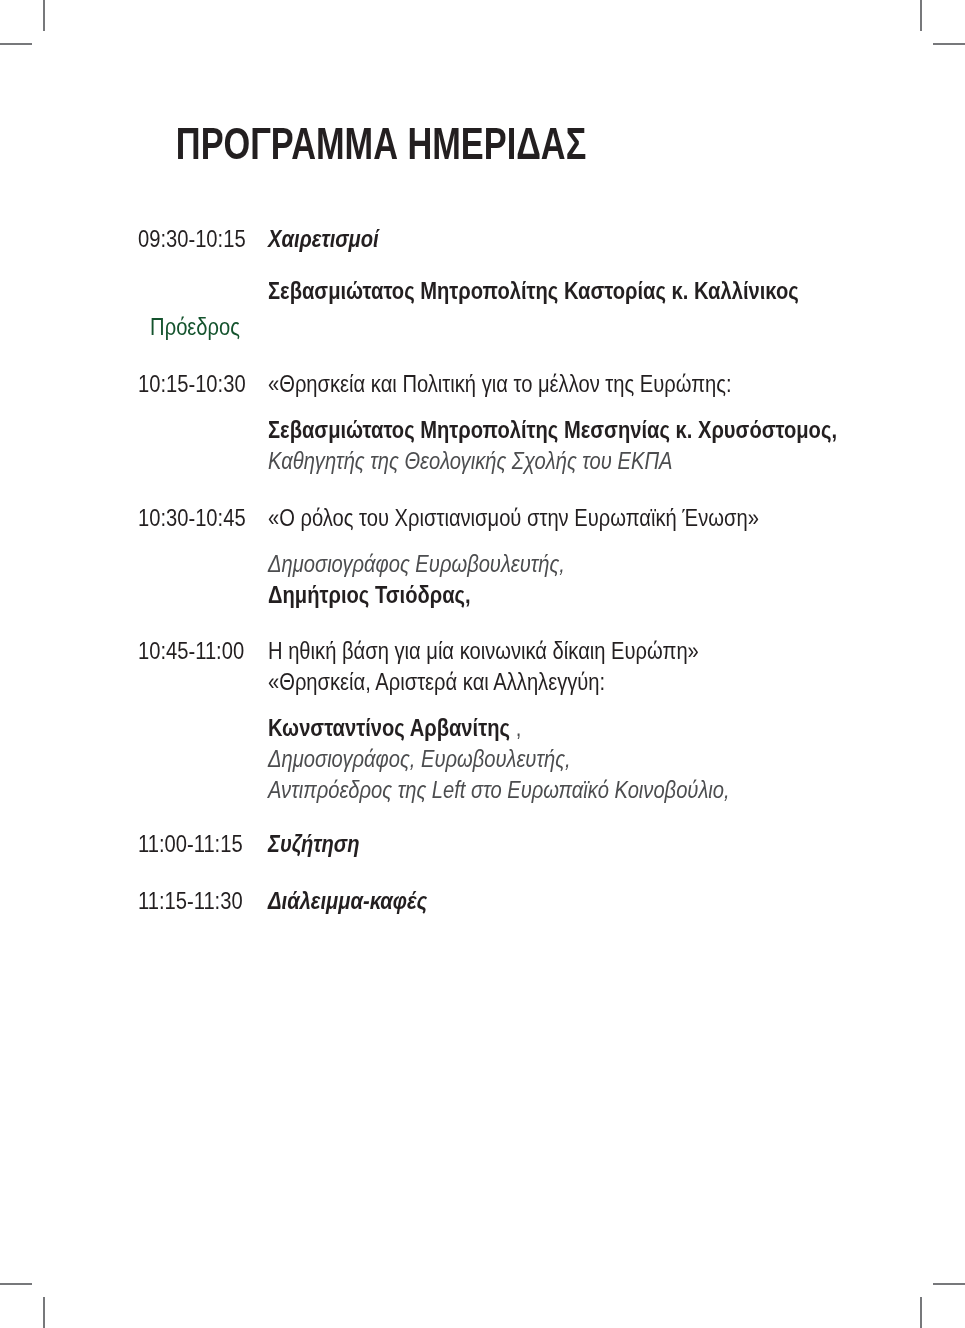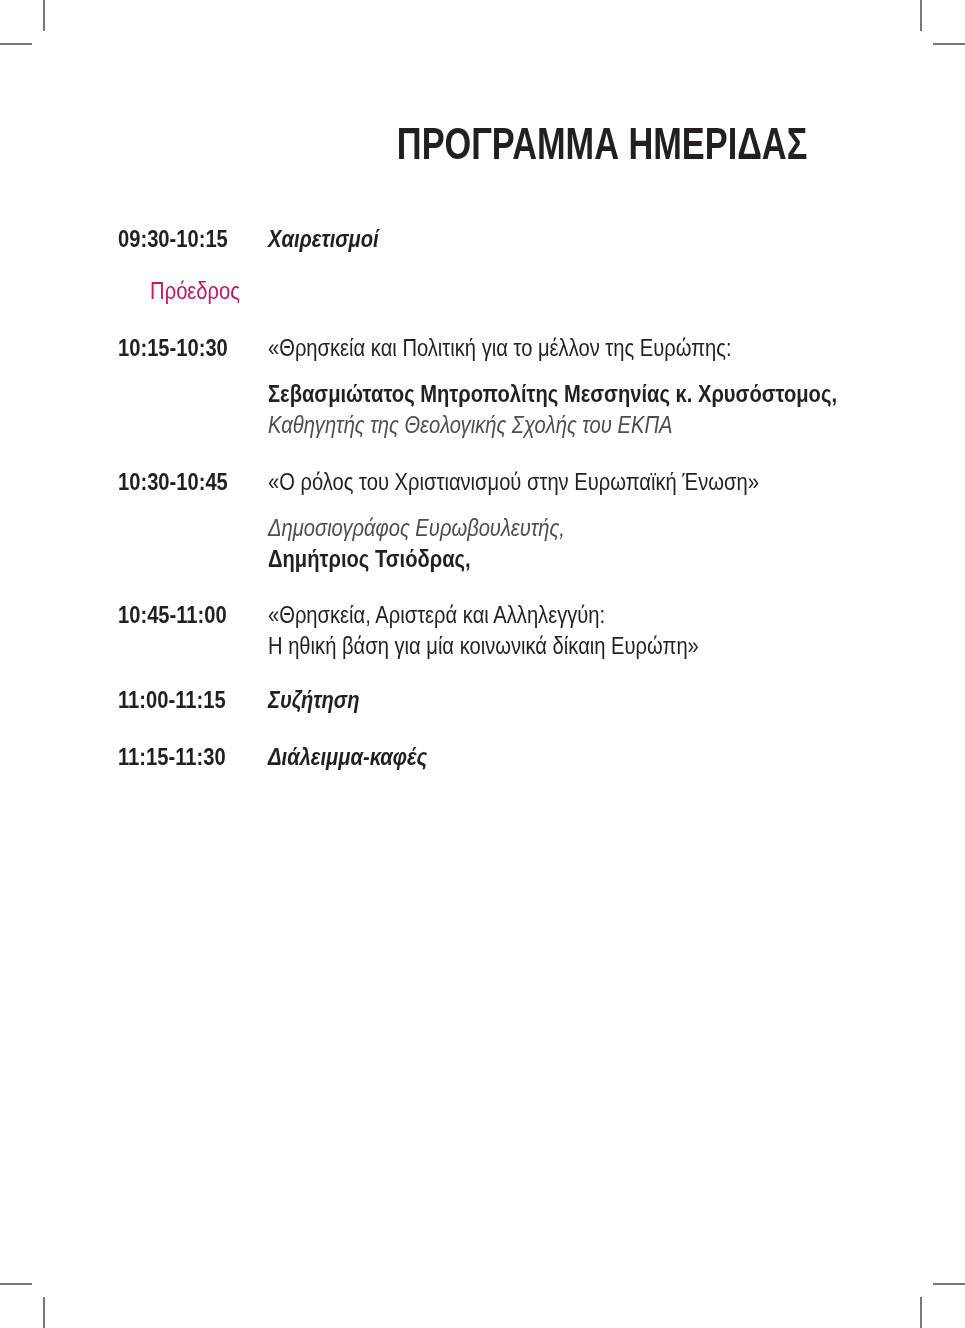--- a/index.html
+++ b/index.html
@@ -34,37 +34,38 @@
 
   
   .sx   { display: inline-block; transform: scaleX(0.84); transform-origin: 0 50%; white-space: nowrap; }
   .sx-r { display: inline-block; transform: scaleX(0.84); transform-origin: 100% 50%; white-space: nowrap; }
   .sx-c { display: inline-block; transform: scaleX(0.78); transform-origin: 50% 50%; white-space: nowrap; }
 
   .title {
     font-size: 44px;
     line-height: 53px;
     font-weight: bold;
-    text-align: right;
+    text-align: left;
     margin: 0 0 53px 0;
   }
 
   .row {
     display: grid;
     grid-template-columns: 150px 1fr;
     align-items: start;
     font-size: 24px;
     line-height: 31px;
   }
-  .time { font-weight: bold; }
+  .time { font-weight: normal; margin-left: 20px; }
   .role {
     text-align: right;
     padding-right: 28px;
-    color: #be185d;
+    color: #14532d;
     font-weight: normal;
+    margin-top: 36px;
   }
   .b  { font-weight: bold; }
   .bi { font-weight: bold; font-style: italic; }
   .li { font-style: italic; color: #4c4d4f; }
   .comma-light { color: #4c4d4f; font-weight: normal; margin-left: 7px; }
 
   .mb-row1    { margin-bottom: 21px; }
   .mb-session { margin-bottom: 9px; }
   .mb-chair   { margin-bottom: 26px; }
   .mb-talk1   { margin-bottom: 26px; }
@@ -93,20 +94,21 @@
   <h1 class="title"><span class="sx-c">ΠΡΟΓΡΑΜΜΑ ΗΜΕΡΙΔΑΣ</span></h1>
 
   <div class="row mb-row1">
     <div class="time"><span class="sx">09:30-10:15</span></div>
     <div><span class="sx bi">Χαιρετισμοί</span></div>
   </div>
 
 
   <div class="row mb-chair">
     <div class="role"><span class="sx-r">Πρόεδρος</span></div>
+    <div><span class="sx b">Σεβασμιώτατος Μητροπολίτης Καστορίας κ. Καλλίνικος</span></div>
   </div>
 
   <div class="row mb-talk1">
     <div class="time"><span class="sx">10:15-10:30</span></div>
     <div>
       <div>
         <div><span class="sx">«Θρησκεία και Πολιτική για το μέλλον της Ευρώπης:</span></div>
       </div>
       <div class="para-speaker">
         <div><span class="sx b">Σεβασμιώτατος Μητροπολίτης Μεσσηνίας κ. Χρυσόστομος,</span></div>
@@ -125,22 +127,27 @@
         <div><span class="sx li">Δημοσιογράφος Ευρωβουλευτής,</span></div>
         <div><span class="sx b">Δημήτριος Τσιόδρας,</span></div>
       </div>
     </div>
   </div>
 
   <div class="row mb-talk3">
     <div class="time"><span class="sx">10:45-11:00</span></div>
     <div>
       <div>
+        <div><span class="sx">Η ηθική βάση για μία κοινωνικά δίκαιη Ευρώπη»</span></div>
         <div><span class="sx">«Θρησκεία, Αριστερά και Αλληλεγγύη:</span></div>
-        <div><span class="sx">Η ηθική βάση για μία κοινωνικά δίκαιη Ευρώπη»</span></div>
+      </div>
+      <div class="para-speaker">
+        <div><span class="sx"><span class="b">Κωνσταντίνος Αρβανίτης</span><span class="comma-light">,</span></span></div>
+        <div><span class="sx li">Δημοσιογράφος, Ευρωβουλευτής,</span></div>
+        <div><span class="sx li">Αντιπρόεδρος της Left στο Ευρωπαϊκό Κοινοβούλιο,</span></div>
       </div>
     </div>
   </div>
 
   <div class="row mb-disc">
     <div class="time"><span class="sx">11:00-11:15</span></div>
     <div><span class="sx bi">Συζήτηση</span></div>
   </div>
 
   <div class="row">

